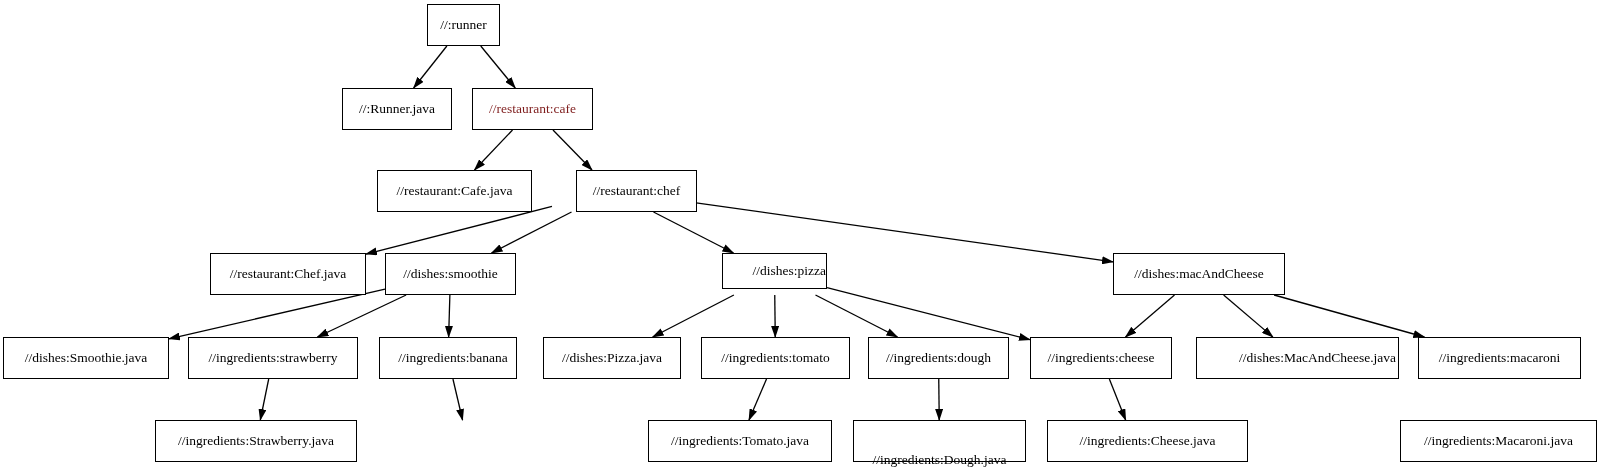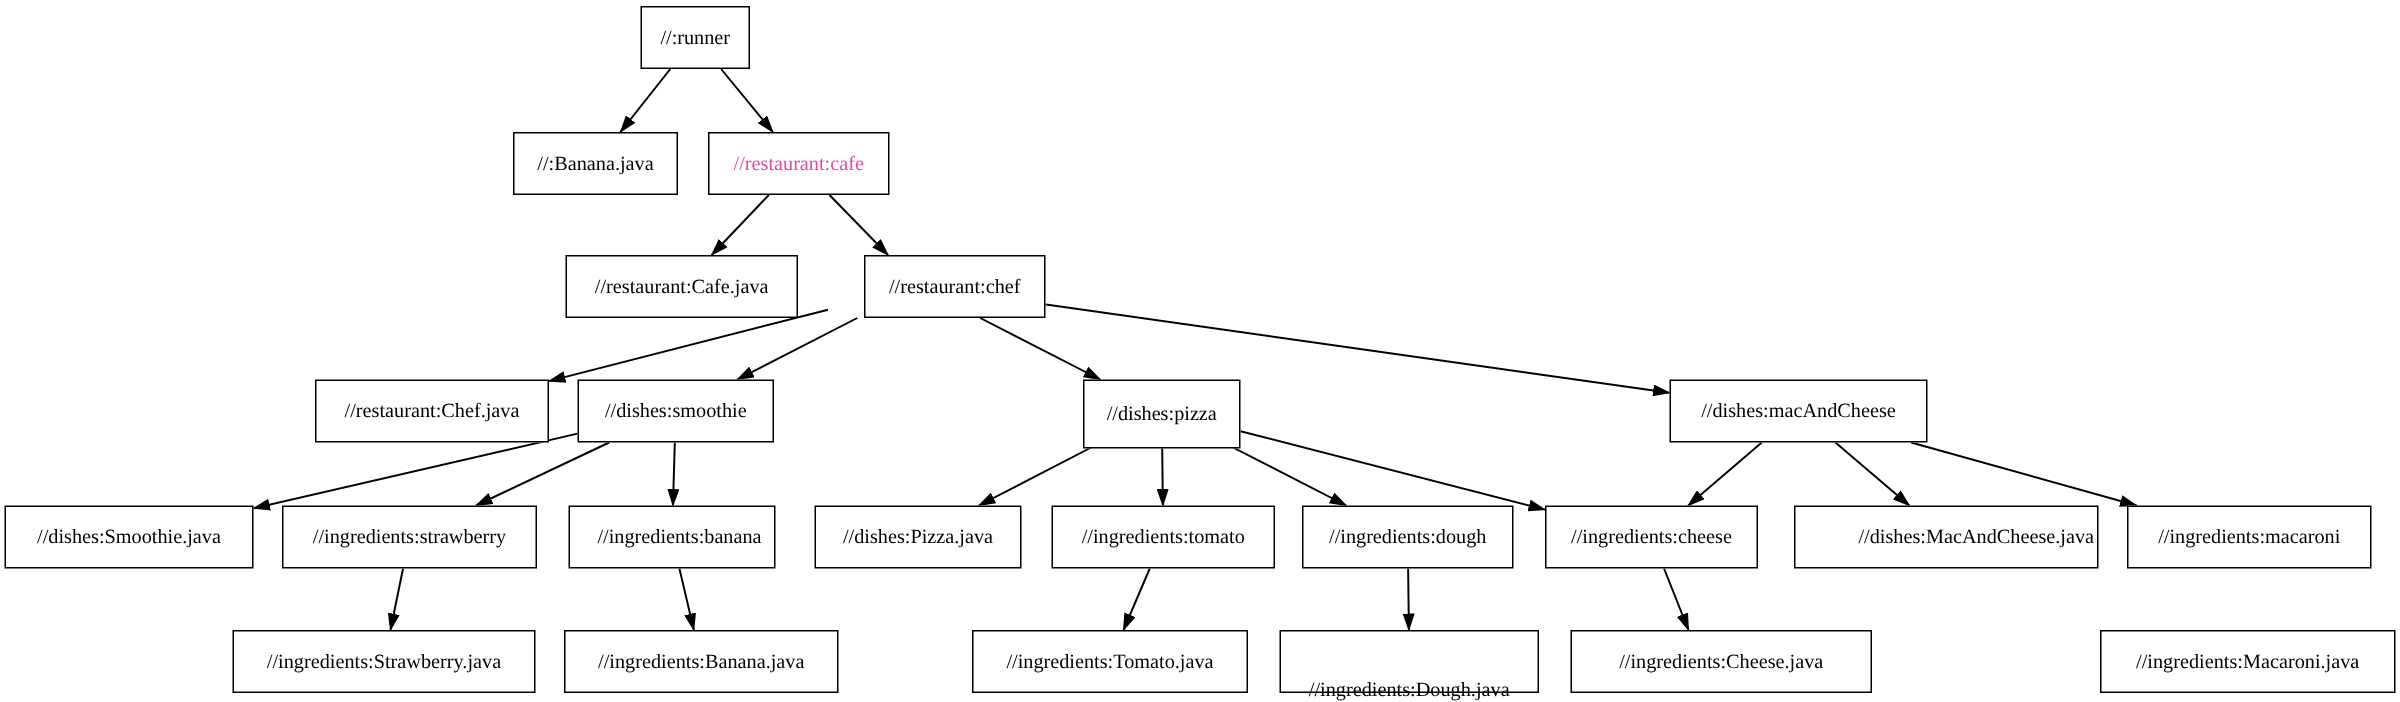--- a/index.html
+++ b/index.html
@@ -69,38 +69,38 @@
       <line x1="938.7530120481928" y1="379" x2="939.2469879518072" y2="420" stroke="#000000" marker-end="url(#arrowhead)"></line>
       <line x1="1109.3493975903614" y1="379" x2="1125.6506024096386" y2="420" stroke="#000000" marker-end="url(#arrowhead)"></line>
       <line x1="1174.5" y1="295" x2="1125.5" y2="337" stroke="#000000" marker-end="url(#arrowhead)"></line>
       <line x1="1223.625" y1="295" x2="1272.875" y2="337" stroke="#000000" marker-end="url(#arrowhead)"></line>
       <line x1="1274.125" y1="295" x2="1424.375" y2="337" stroke="#000000" marker-end="url(#arrowhead)"></line>
     </svg>
     <div class="gnode" style="left: 427px; top: 4px; width: 73px; height: 42px; border-color: rgb(0, 0, 0); background: rgb(255, 255, 255);">
       <span style="color: rgb(0, 0, 0);">//:runner</span>
     </div>
     <div class="gnode" style="left: 342px; top: 88px; width: 110px; height: 42px; border-color: rgb(0, 0, 0); background: rgb(255, 255, 255);">
-      <span style="color: rgb(0, 0, 0);">//:Banana.java</span>
+      <span style="color: rgb(0, 0, 0);">//:Runner.java</span>
     </div>
     <div class="gnode" style="left: 472px; top: 88px; width: 121px; height: 42px; border-color: rgb(0, 0, 0); background: rgb(255, 255, 255);">
-      <span style="color: #ec4899;">//restaurant:cafe</span>
+      <span style="color: #7f1d1d;">//restaurant:cafe</span>
     </div>
     <div class="gnode" style="left: 377px; top: 170px; width: 155px; height: 42px; border-color: rgb(0, 0, 0); background: rgb(255, 255, 255);">
       <span style="color: rgb(0, 0, 0); font-family: Liberation Serif, serif;">//restaurant:Cafe.java</span>
     </div>
     <div class="gnode" style="left: 576px; top: 170px; width: 121px; height: 42px; border-color: rgb(0, 0, 0); background: rgb(255, 255, 255);">
       <span style="color: rgb(0, 0, 0);">//restaurant:chef</span>
     </div>
     <div class="gnode" style="left: 210px; top: 253px; width: 156px; height: 42px; border-color: rgb(0, 0, 0); background: rgb(255, 255, 255);">
       <span style="color: rgb(0, 0, 0);">//restaurant:Chef.java</span>
     </div>
     <div class="gnode" style="left: 385px; top: 253px; width: 131px; height: 42px; border-color: rgb(0, 0, 0); background: rgb(255, 255, 255);">
       <span style="color: rgb(0, 0, 0);">//dishes:smoothie</span>
     </div>
-    <div class="gnode" style="left: 722px; top: 253px; width: 105px; height: 46px; border-color: rgb(0, 0, 0); background: rgb(255, 255, 255);">
+    <div class="gnode" style="left: 722px; top: 253px; width: 105px; height: 36px; border-color: rgb(0, 0, 0); background: rgb(255, 255, 255); justify-content: flex-end;">
       <span style="color: rgb(0, 0, 0);">//dishes:pizza</span>
     </div>
     <div class="gnode" style="left: 1113px; top: 253px; width: 172px; height: 42px; border-color: rgb(0, 0, 0); background: rgb(255, 255, 255);">
       <span style="color: rgb(0, 0, 0);">//dishes:macAndCheese</span>
     </div>
     <div class="gnode" style="left: 3px; top: 337px; width: 166px; height: 42px; border-color: rgb(0, 0, 0); background: rgb(255, 255, 255);">
       <span style="color: rgb(0, 0, 0);">//dishes:Smoothie.java</span>
     </div>
     <div class="gnode" style="left: 188px; top: 337px; width: 170px; height: 42px; border-color: rgb(0, 0, 0); background: rgb(255, 255, 255);">
       <span style="color: rgb(0, 0, 0);">//ingredients:strawberry</span>
@@ -122,23 +122,20 @@
     </div>
     <div class="gnode" style="left: 1196px; top: 337px; width: 203px; height: 42px; border-color: rgb(0, 0, 0); background: rgb(255, 255, 255); padding-left: 40px;">
       <span style="color: rgb(0, 0, 0);">//dishes:MacAndCheese.java</span>
     </div>
     <div class="gnode" style="left: 1418px; top: 337px; width: 163px; height: 42px; border-color: rgb(0, 0, 0); background: rgb(255, 255, 255);">
       <span style="color: rgb(0, 0, 0);">//ingredients:macaroni</span>
     </div>
     <div class="gnode" style="left: 155px; top: 420px; width: 202px; height: 42px; border-color: rgb(0, 0, 0); background: rgb(255, 255, 255);">
       <span style="color: rgb(0, 0, 0);">//ingredients:Strawberry.java</span>
     </div>
-    <div class="gnode" style="left: 376px; top: 420px; width: 183px; height: 42px; border-color: rgb(0, 0, 0); background: rgb(255, 255, 255);">
-      <span style="color: rgb(0, 0, 0);">//ingredients:Banana.java</span>
-    </div>
     <div class="gnode" style="left: 648px; top: 420px; width: 184px; height: 42px; border-color: rgb(0, 0, 0); background: rgb(255, 255, 255);">
       <span style="color: rgb(0, 0, 0);">//ingredients:Tomato.java</span>
     </div>
     <div class="gnode" style="left: 853px; top: 420px; width: 173px; height: 42px; border-color: rgb(0, 0, 0); background: rgb(255, 255, 255);">
       <span style="color: rgb(0, 0, 0); margin-top: 38px;">//ingredients:Dough.java</span>
     </div>
     <div class="gnode" style="left: 1047px; top: 420px; width: 201px; height: 42px; border-color: rgb(0, 0, 0); background: rgb(255, 255, 255);">
       <span style="color: rgb(0, 0, 0);">//ingredients:Cheese.java</span>
     </div>
     <div class="gnode" style="left: 1400px; top: 420px; width: 197px; height: 42px; border-color: rgb(0, 0, 0); background: rgb(255, 255, 255);">

